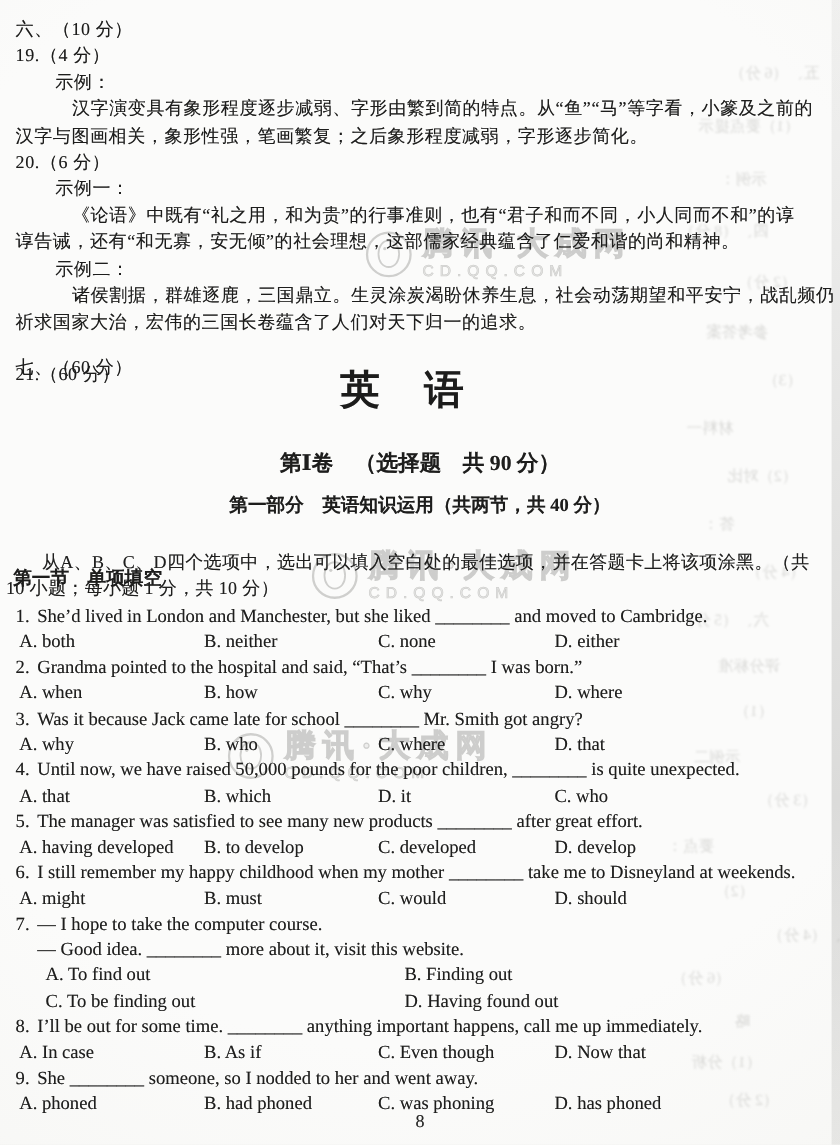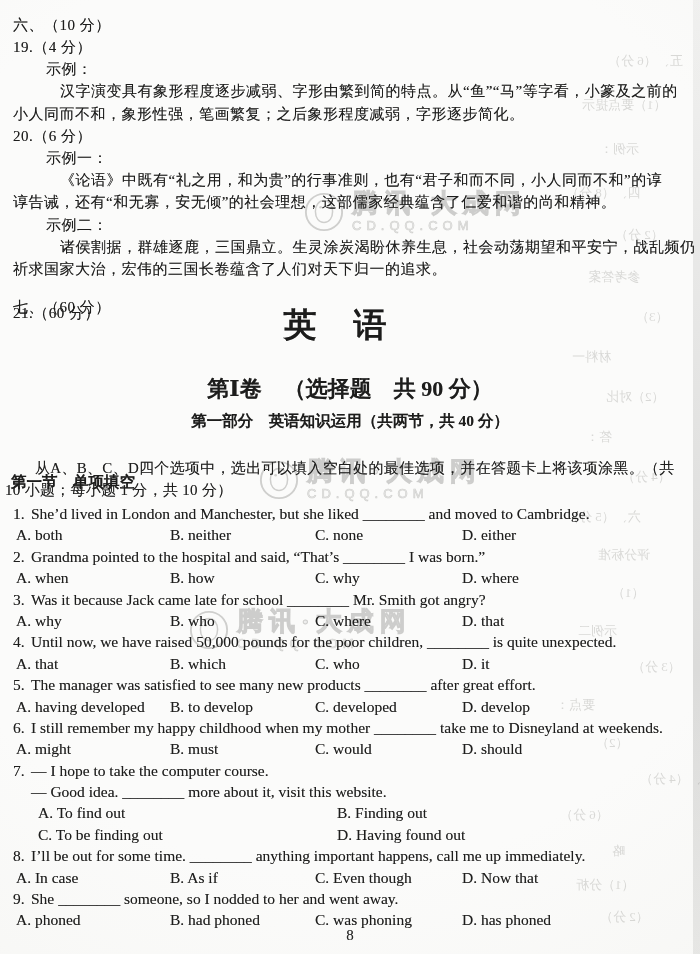--- a/index.html
+++ b/index.html
@@ -28,21 +28,21 @@
     text-align:right;
   }
   
   .en-title{
     position:absolute;top:303px;left:0;width:100%;text-align:center;
     font-size:33px;font-weight:bold;color:#1c1c1b;
     letter-spacing:2px;transform:translateX(-14px);white-space:nowrap;
   }
   .volume{
     position:absolute;top:374px;left:0;width:100%;text-align:center;
-    font-size:22px;font-weight:600;color:#1d1d1c;white-space:nowrap;
+    font-size:18px;font-weight:600;color:#1d1d1c;white-space:nowrap;
   }
   .part{
     position:absolute;top:411px;left:0;width:100%;text-align:center;
     font-size:15.5px;font-weight:bold;color:#1d1d1c;white-space:nowrap;
   }
   .section-h{
     position:absolute;top:440px;left:11px;
     font-size:15.5px;font-weight:bold;color:#1d1d1c;white-space:nowrap;margin-top:32px;
   }
   .instr{position:absolute;font-size:15px;color:#1f1f1e;white-space:nowrap;letter-spacing:.3px;}
@@ -152,21 +152,21 @@
       <div class="wm-brand">腾讯·大成网</div>
       <div class="wm-url">CD.QQ.COM</div>
     </div>
   </div>
 
   <div id="cn-lines">
       <div class="cn-line" style="left: 13px; top: 16px;">六、（10 分）</div>
       <div class="cn-line" style="left: 13px; top: 38px;">19.（4 分）</div>
       <div class="cn-line" style="left: 46px; top: 60px;">示例：</div>
       <div class="cn-line" style="left: 60px; top: 82px;">汉字演变具有象形程度逐步减弱、字形由繁到简的特点。从“鱼”“马”等字看，小篆及之前的</div>
-      <div class="cn-line" style="left: 13px; top: 105px;">小人同而不和，象形性强，笔画繁复；之后象形程度减弱，字形逐步简化。</div>
+      <div class="cn-line" style="left: 13px; top: 105px;">汉字与图画相关，象形性强，笔画繁复；之后象形程度减弱，字形逐步简化。</div>
       <div class="cn-line" style="left: 13px; top: 127px;">20.（6 分）</div>
       <div class="cn-line" style="left: 46px; top: 149px;">示例一：</div>
       <div class="cn-line" style="left: 60px; top: 171px;">《论语》中既有“礼之用，和为贵”的行事准则，也有“君子和而不同，小人同而不和”的谆</div>
       <div class="cn-line" style="left: 13px; top: 193px;">谆告诫，还有“和无寡，安无倾”的社会理想，这部儒家经典蕴含了仁爱和谐的尚和精神。</div>
       <div class="cn-line" style="left: 46px; top: 216px;">示例二：</div>
       <div class="cn-line" style="left: 60px; top: 238px;">诸侯割据，群雄逐鹿，三国鼎立。生灵涂炭渴盼休养生息，社会动荡期望和平安宁，战乱频仍</div>
       <div class="cn-line" style="left: 13px; top: 260px;">祈求国家大治，宏伟的三国长卷蕴含了人们对天下归一的追求。</div>
       <div class="cn-line" style="left: 13px; top: 298px;">七、（60 分）</div>
       <div class="cn-line" style="left: 13px; top: 304px;">21.（60 分）</div>
     </div>
@@ -209,22 +209,22 @@
         <span>C. where</span>
         <span>D. that</span>
       </div>
       <div class="q-line">
         <span class="q-num">4.</span>
         <span class="q-text">Until now, we have raised 50,000 pounds for the poor children, ________ is quite unexpected.</span>
       </div>
       <div class="opts4">
         <span>A. that</span>
         <span>B. which</span>
+        <span>D. it</span>
         <span>C. who</span>
-        <span>D. it</span>
       </div>
       <div class="q-line">
         <span class="q-num">5.</span>
         <span class="q-text">The manager was satisfied to see many new products ________ after great effort.</span>
       </div>
       <div class="opts4">
         <span>A. having developed</span>
         <span>B. to develop</span>
         <span>C. developed</span>
         <span>D. develop</span>

